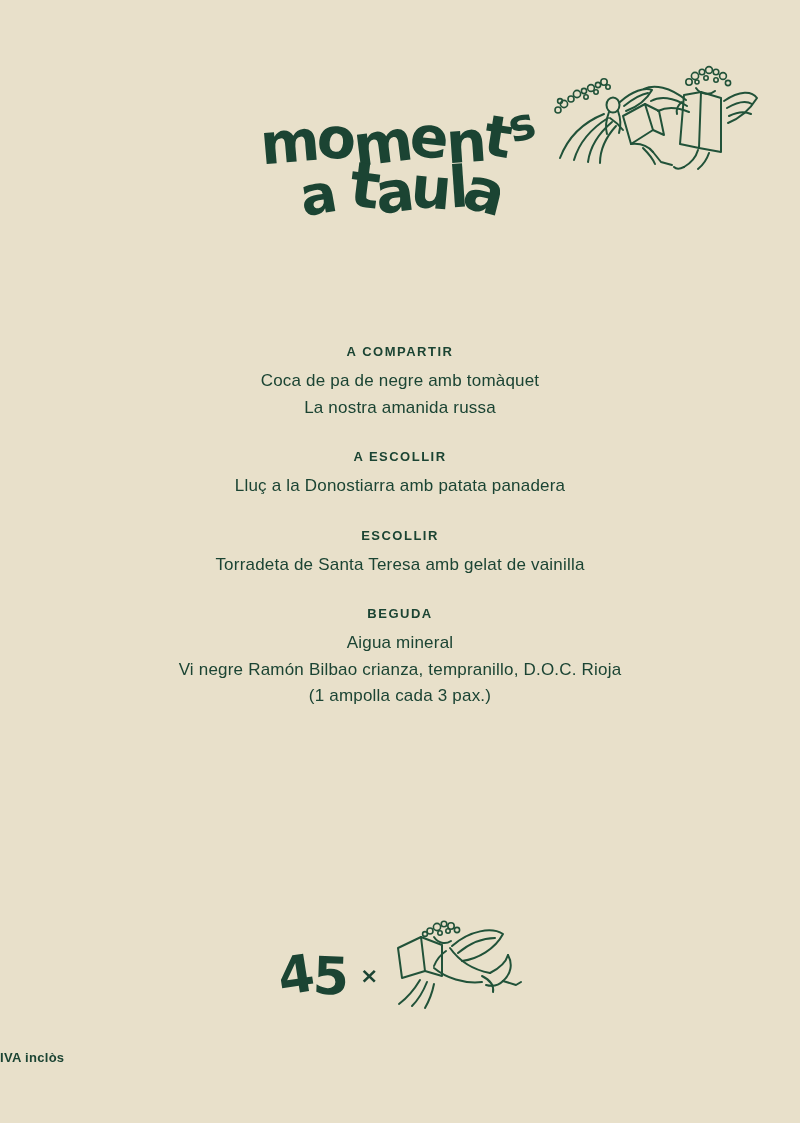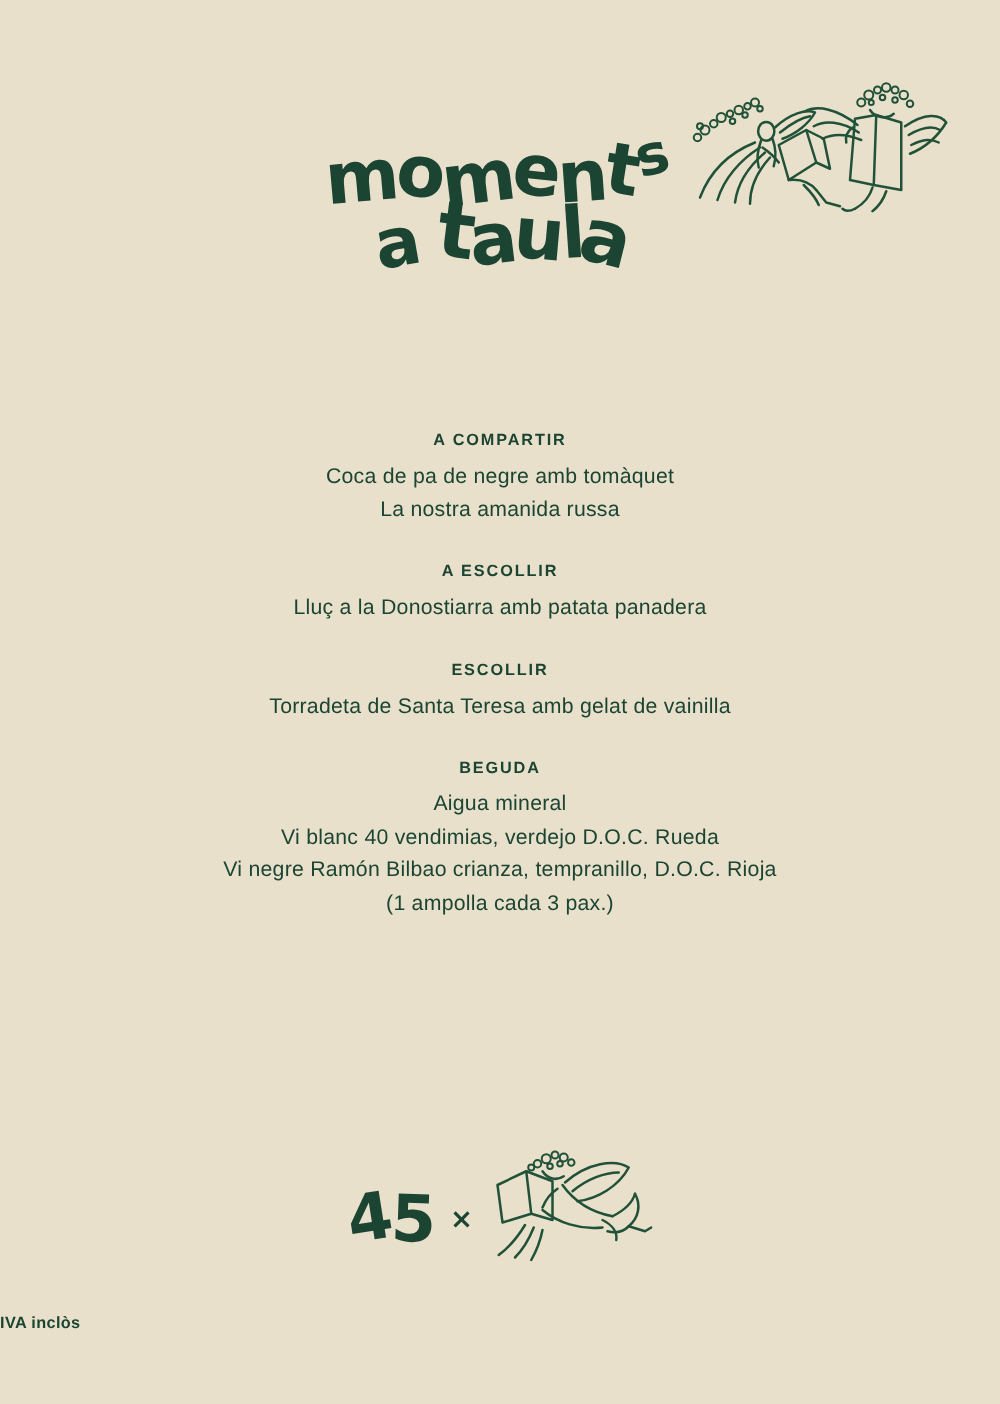--- a/index.html
+++ b/index.html
@@ -168,21 +168,20 @@
     </section>
 
     <section class="menu-section">
       <h3>ESCOLLIR</h3>
       <p>Torradeta de Santa Teresa amb gelat de vainilla</p>
     </section>
 
     <section class="menu-section">
       <h3>BEGUDA</h3>
       <p>Aigua mineral</p>
-      <p>Vi blanc 40 vendimias, verdejo D.O.C. Rueda</p>
       <p>Vi negre Ramón Bilbao crianza, tempranillo, D.O.C. Rioja</p>
       <p class="note">(1 ampolla cada 3 pax.)</p>
     </section>
 
   </div>
 
   <div class="price-block">
     <div class="price-value wobbly"><span style="transform: rotate(-6deg) translateY(0px) scale(1);">4</span><span style="transform: rotate(5deg) translateY(3px) scale(1);">5</span></div>
     <div class="price-mult">×</div>
     <div class="angel-bottom">

